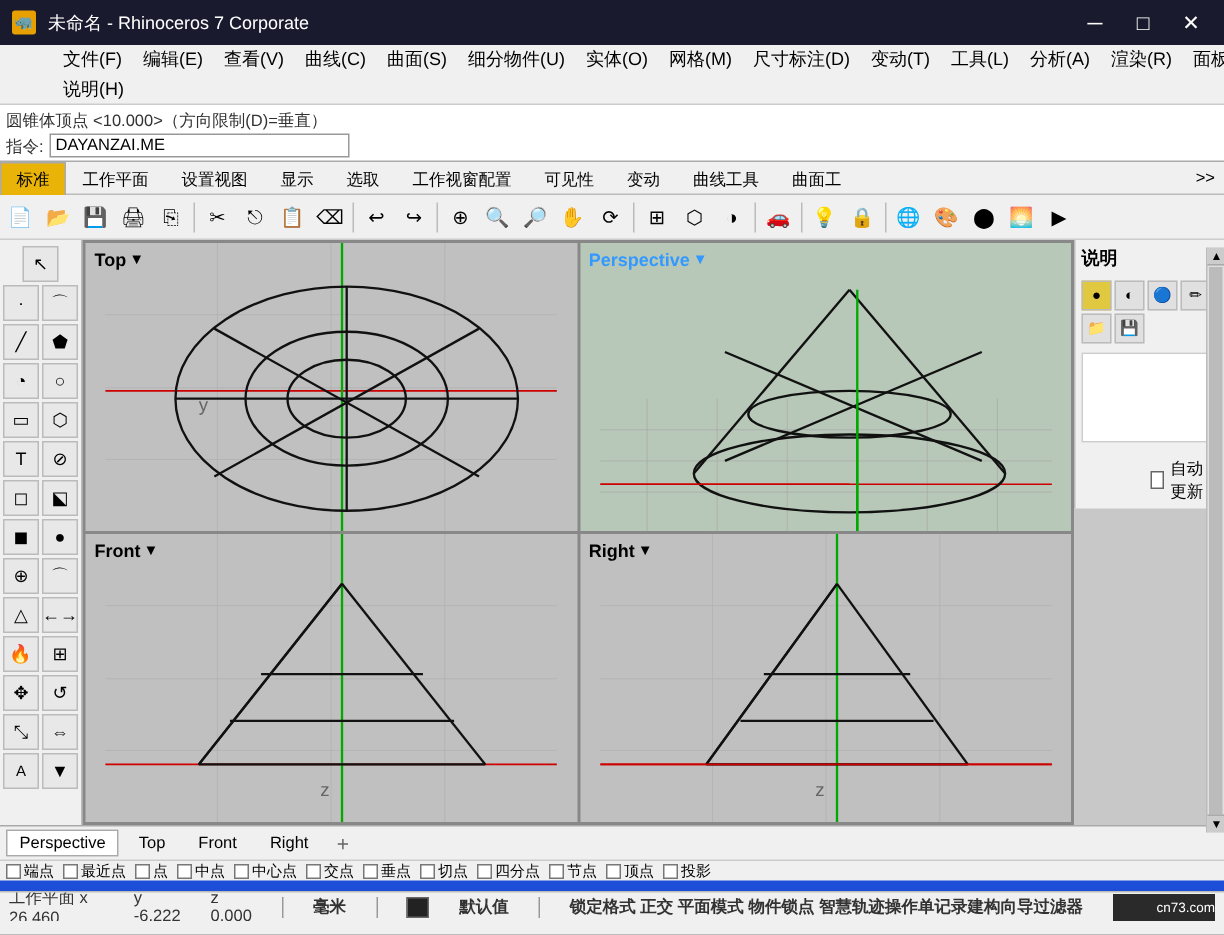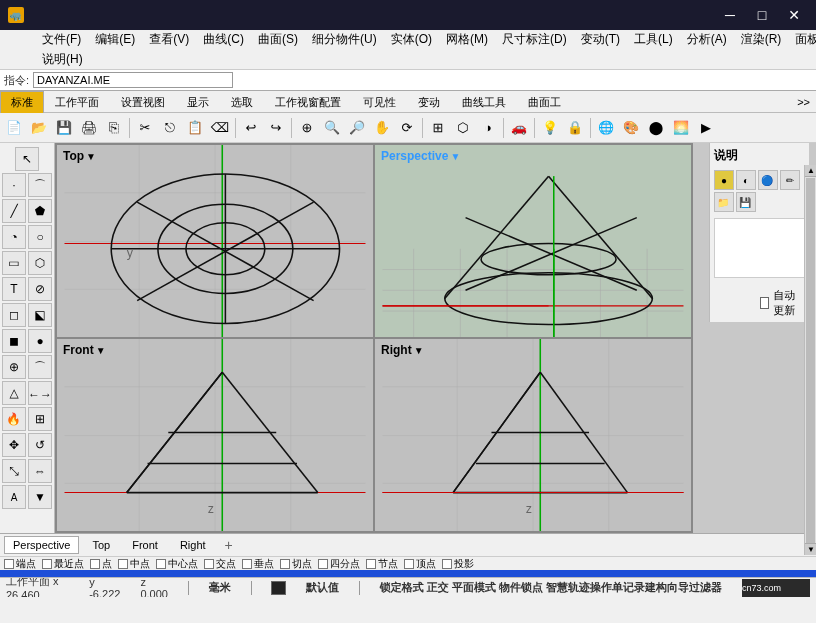--- a/index.html
+++ b/index.html
@@ -86,20 +86,21 @@
     .axis-x { stroke: #cc0000; stroke-width: 1; }
     .axis-y { stroke: #00aa00; stroke-width: 1.5; }
     .shape-stroke { stroke: #111; stroke-width: 1.5; fill: none; }
   </style>
 </head>
 <body>
 
 <div class="title-bar">
   <div class="title-bar-left">
     <div class="title-bar-icon">🦏</div>
+    <span class="title-bar-text">未命名 - Rhinoceros 7 Corporate</span>
   </div>
   <div class="title-bar-controls">
     <button class="title-btn">─</button>
     <button class="title-btn">□</button>
     <button class="title-btn close">✕</button>
   </div>
 </div>
 
 <div class="menu-bar">
   <div class="menu-row">
@@ -117,20 +118,21 @@
     <span class="menu-item">分析(A)</span>
     <span class="menu-item">渲染(R)</span>
     <span class="menu-item">面板(P)</span>
   </div>
   <div class="menu-row">
     <span class="menu-item">说明(H)</span>
   </div>
 </div>
 
 <div class="cmd-area">
+  <div class="cmd-line">圆锥体顶点 &lt;10.000&gt;（方向限制(D)=垂直）</div>
   <div class="cmd-input-row">
     <span class="cmd-label">指令:</span>
     <input class="cmd-input" type="text" value="DAYANZAI.ME" style="">
   </div>
 </div>
 
 <div class="toolbar-tabs">
   <div class="toolbar-tab active">标准</div>
   <div class="toolbar-tab">工作平面</div>
   <div class="toolbar-tab">设置视图</div>
@@ -367,21 +369,21 @@
         <line x1="105" y1="90" x2="199" y2="90" class="shape-stroke"></line>
         <line x1="90" y1="120" x2="214" y2="120" class="shape-stroke"></line>
 
         <line x1="0" y1="148" x2="290" y2="148" stroke="#cc0000" stroke-width="1"></line>
 
         <text x="138" y="168" font-size="12" fill="#666">z</text>
       </svg>
     </div>
   </div>
 
-  <div style="display:flex; flex-direction:column; width:123px;padding-left:16px;">
+  <div style="display:flex; flex-direction:column; width:100px;">
     <div class="right-panel">
       <div class="right-panel-title">说明</div>
       <div class="right-icons">
         <div class="right-icon" style="background:#e0c840;">●</div>
         <div class="right-icon">◐</div>
         <div class="right-icon">🔵</div>
         <div class="right-icon">✏</div>
         <div class="right-icon">📁</div>
         <div class="right-icon">💾</div>
       </div>
@@ -474,16 +476,16 @@
     <span>0.000</span>
   </span>
   <div class="status-sep"></div>
   <span class="status-item">毫米</span>
   <div class="status-sep"></div>
   <div class="status-swatch"></div>
   <span class="status-item">默认值</span>
   <div class="status-sep"></div>
   <span class="status-item">锁定格式 正交 平面模式 物件锁点 智慧轨迹操作单记录建构向导过滤器</span>
 
-  <div style="margin-left:auto; background:#2a2a2a; width:96px; height:18px; display:flex; align-items:center; justify-content:flex-start;">
+  <div style="margin-left:auto; background:#2a2a2a; width:96px; height:18px; display:flex; align-items:center; justify-content:flex-end;">
     <span style="color:white; font-size:9px;">cn73.com</span>
   </div>
 </div>
 
 </body></html>

